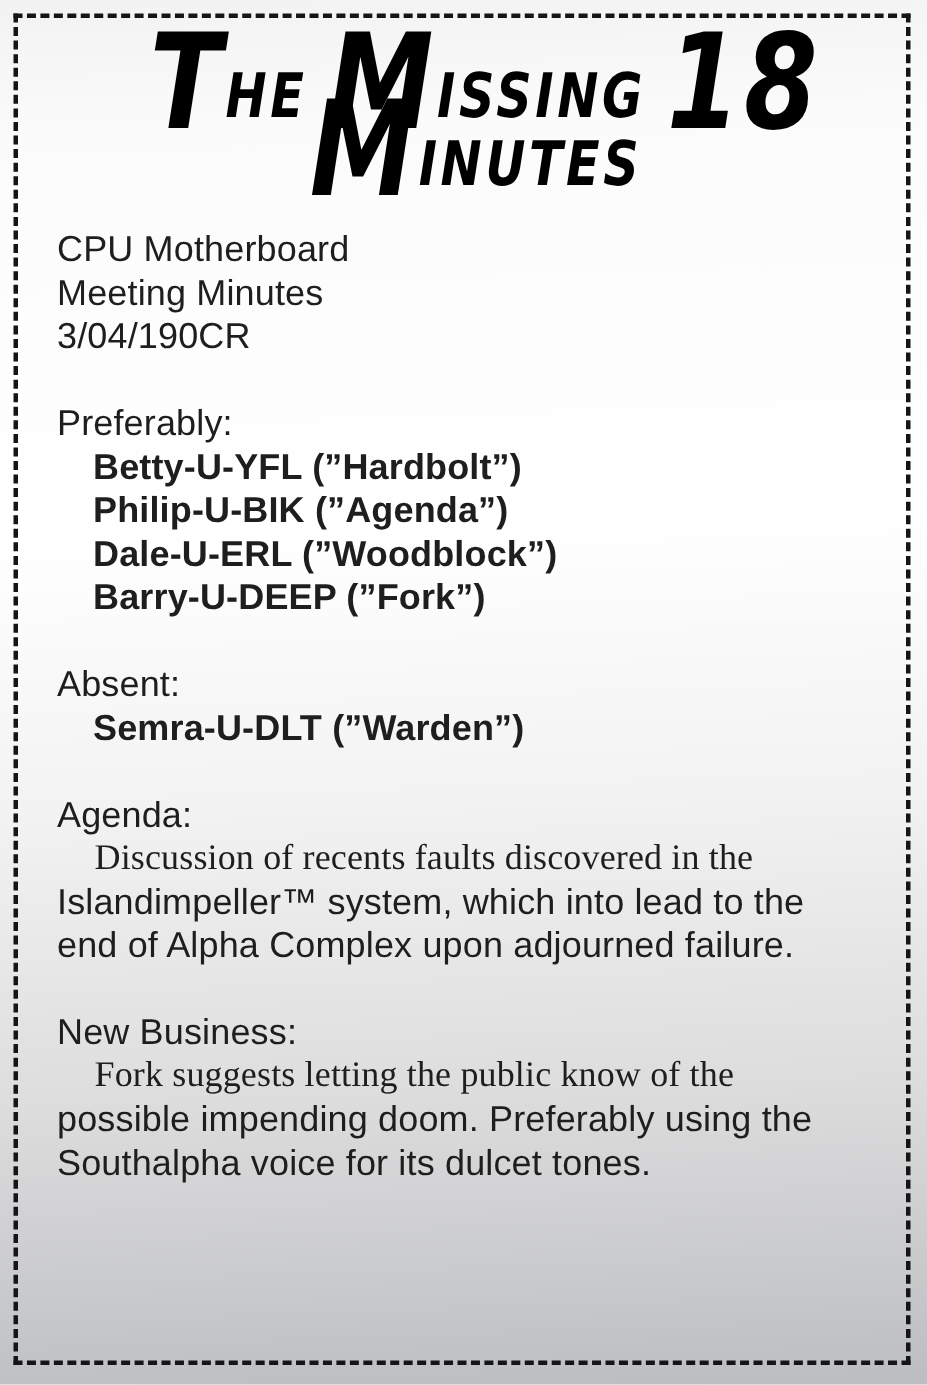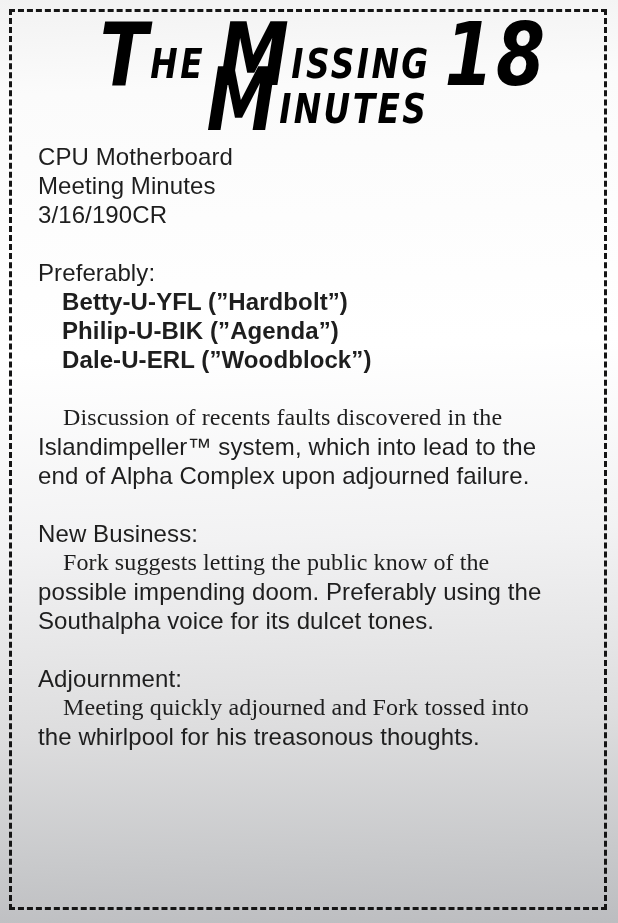--- a/index.html
+++ b/index.html
@@ -58,20 +58,21 @@
     line-height: 0;
     vertical-align: -0.08em;
   }
 
   
   .section {
     font-size: 24px;
     line-height: 29px;
     letter-spacing: 0.1px;
     margin-bottom: 29px;
+    margin-top: 10px;
   }
   .section:last-child { margin-bottom: 0; }
   .line { white-space: nowrap; }
   .item { padding-left: 24px; white-space: nowrap; font-weight: bold; }
   .indent { padding-left: 25px; font-family: Liberation Serif, serif; }
 </style>
 </head>
 <body>
 
 <div class="dashed-frame"></div>
@@ -79,43 +80,44 @@
 <div class="doc">
 
   <div class="title-block">
     <div class="title-line title-line-1"><span class="big">T</span>he <span class="big">M</span>issing <span class="big">1</span><span class="big">8</span></div>
     <div class="title-line title-line-2"><span class="big">M</span>inutes</div>
   </div>
 
   <div class="section">
     <div class="line">CPU Motherboard</div>
     <div class="line">Meeting Minutes</div>
-    <div class="line">3/16/190CR</div>
+    <div class="line">3/04/190CR</div>
   </div>
 
   <div class="section">
     <div class="line">Preferably:</div>
     <div class="item">Betty-U-YFL (”Hardbolt”)</div>
     <div class="item">Philip-U-BIK (”Agenda”)</div>
     <div class="item">Dale-U-ERL (”Woodblock”)</div>
+    <div class="item">Barry-U-DEEP (”Fork”)</div>
   </div>
 
+  <div class="section">
+    <div class="line">Absent:</div>
+    <div class="item">Semra-U-DLT (”Warden”)</div>
+  </div>
 
   <div class="section">
+    <div class="line">Agenda:</div>
     <div class="line indent">Discussion of recents faults discovered in the</div>
     <div class="line">Islandimpeller™ system, which into lead to the</div>
     <div class="line">end of Alpha Complex upon adjourned failure.</div>
   </div>
 
   <div class="section">
     <div class="line">New Business:</div>
     <div class="line indent">Fork suggests letting the public know of the</div>
     <div class="line">possible impending doom. Preferably using the</div>
     <div class="line">Southalpha voice for its dulcet tones.</div>
   </div>
 
-  <div class="section">
-    <div class="line">Adjournment:</div>
-    <div class="line indent">Meeting quickly adjourned and Fork tossed into</div>
-    <div class="line">the whirlpool for his treasonous thoughts.</div>
-  </div>
 
 </div>
 
 </body></html>

